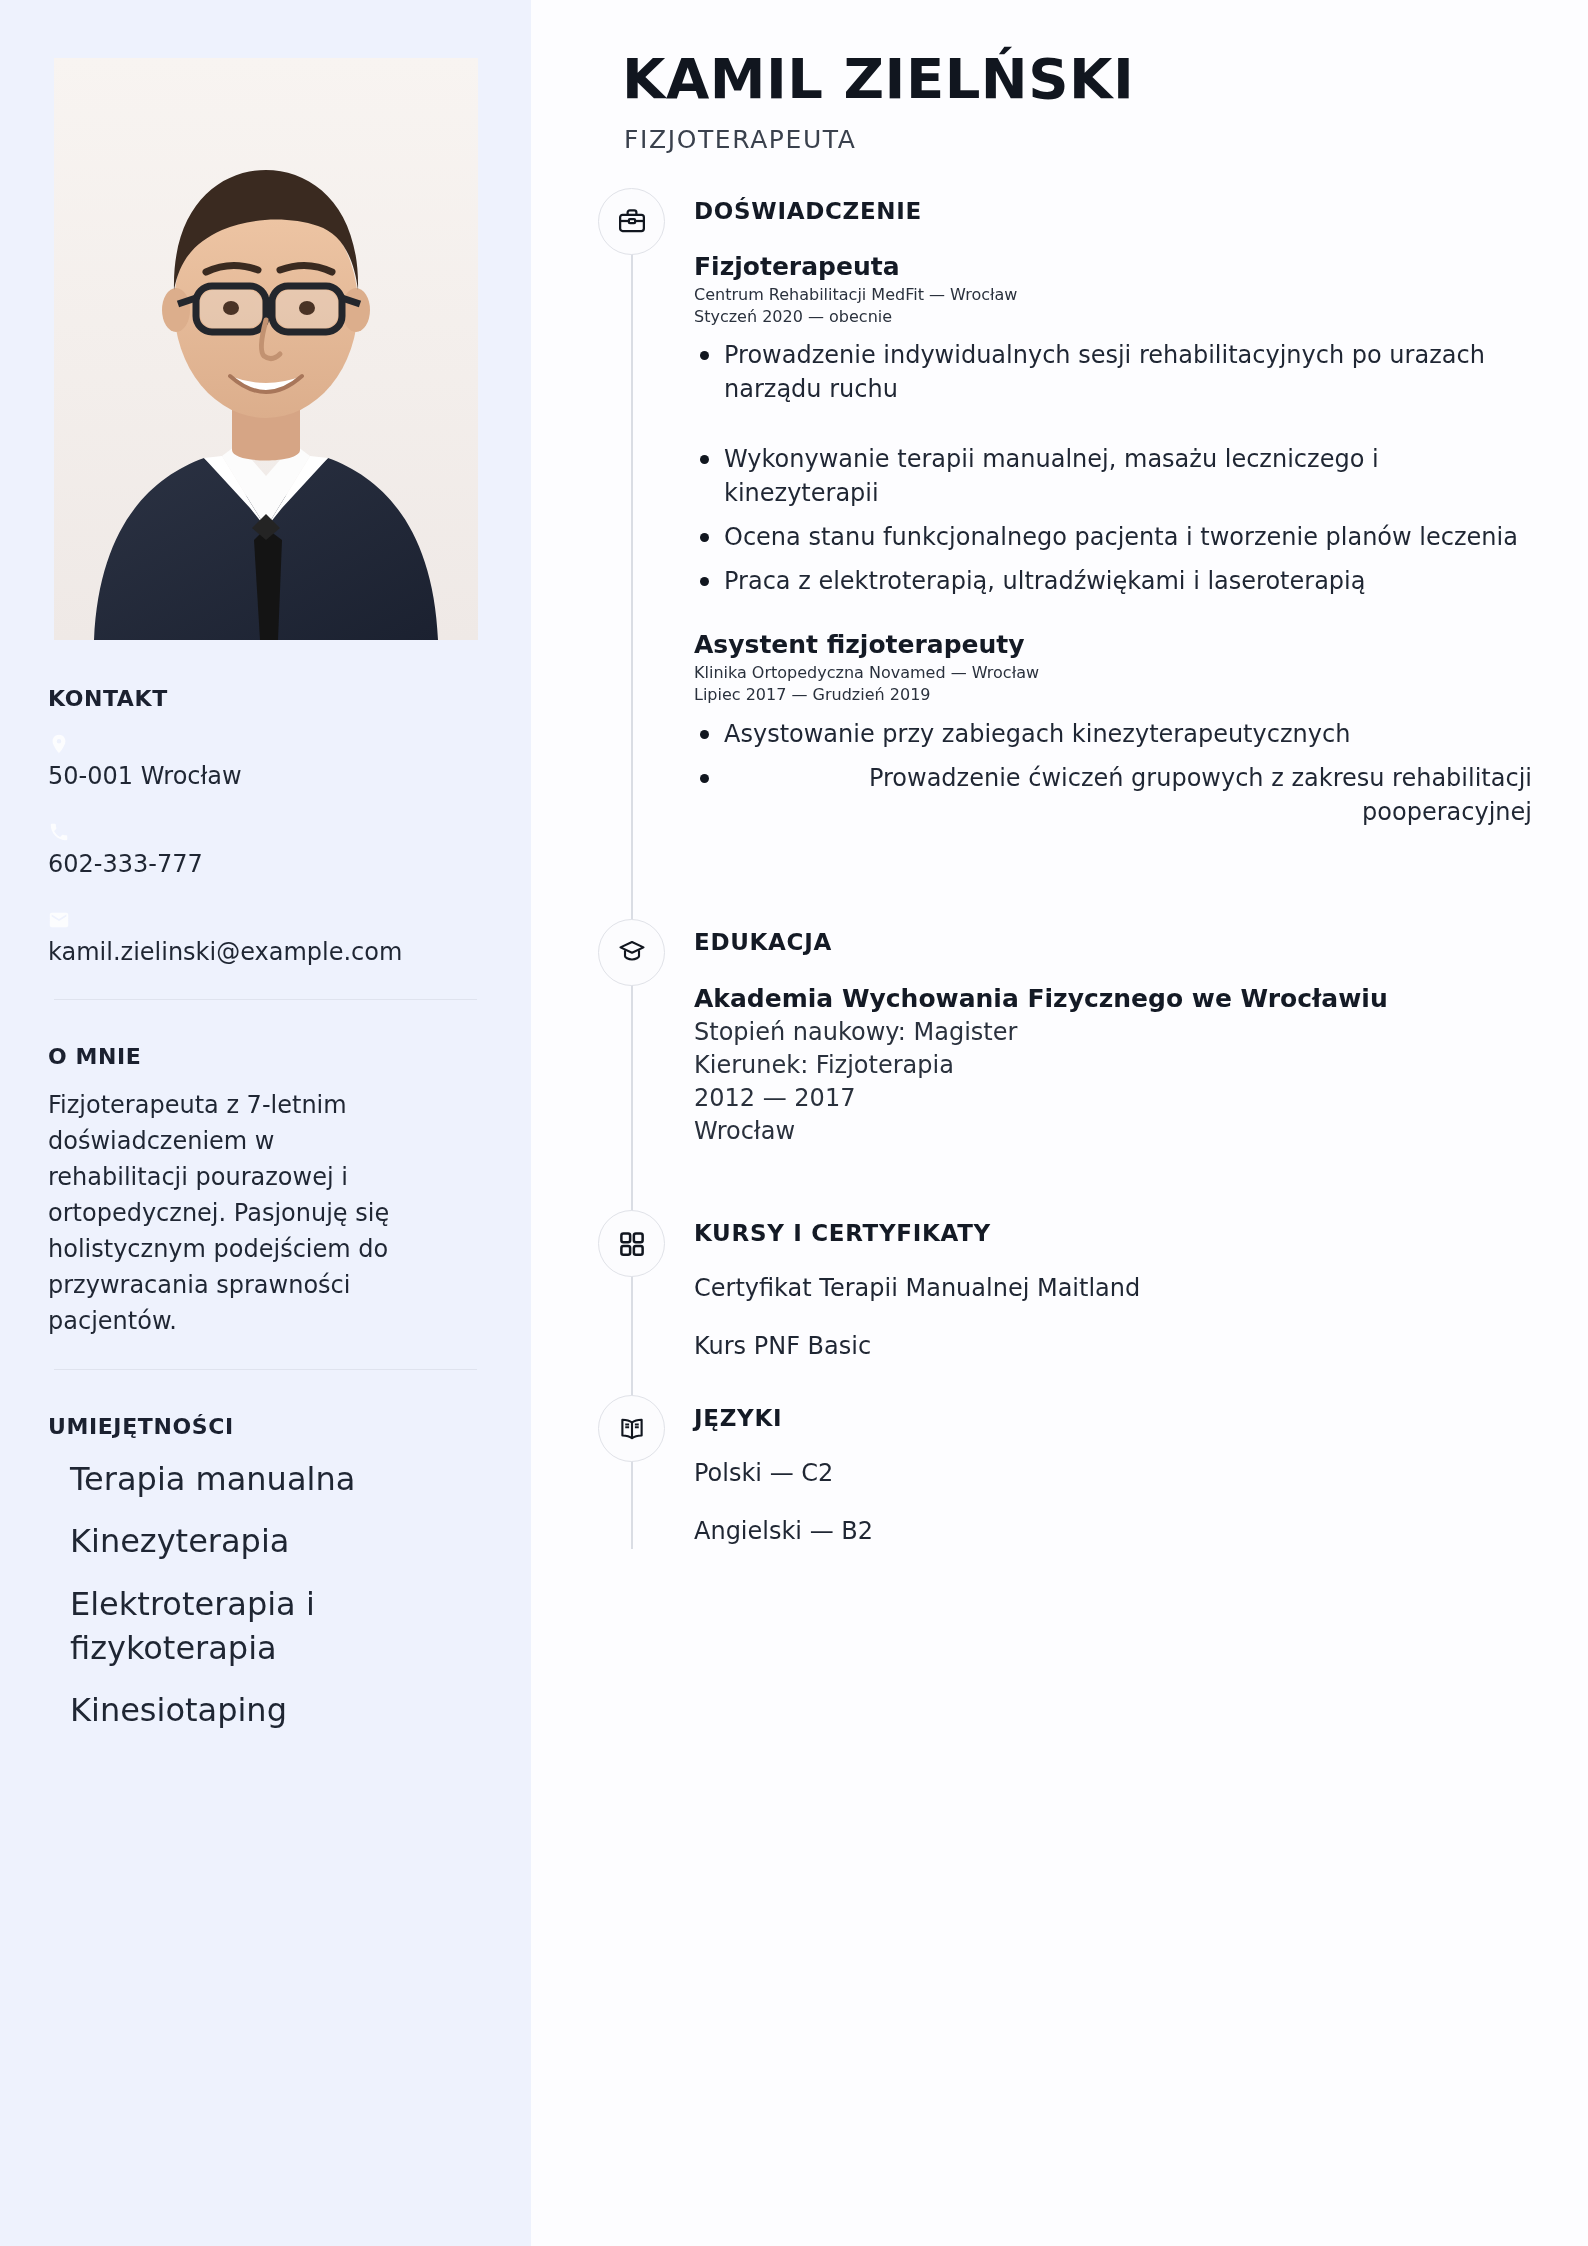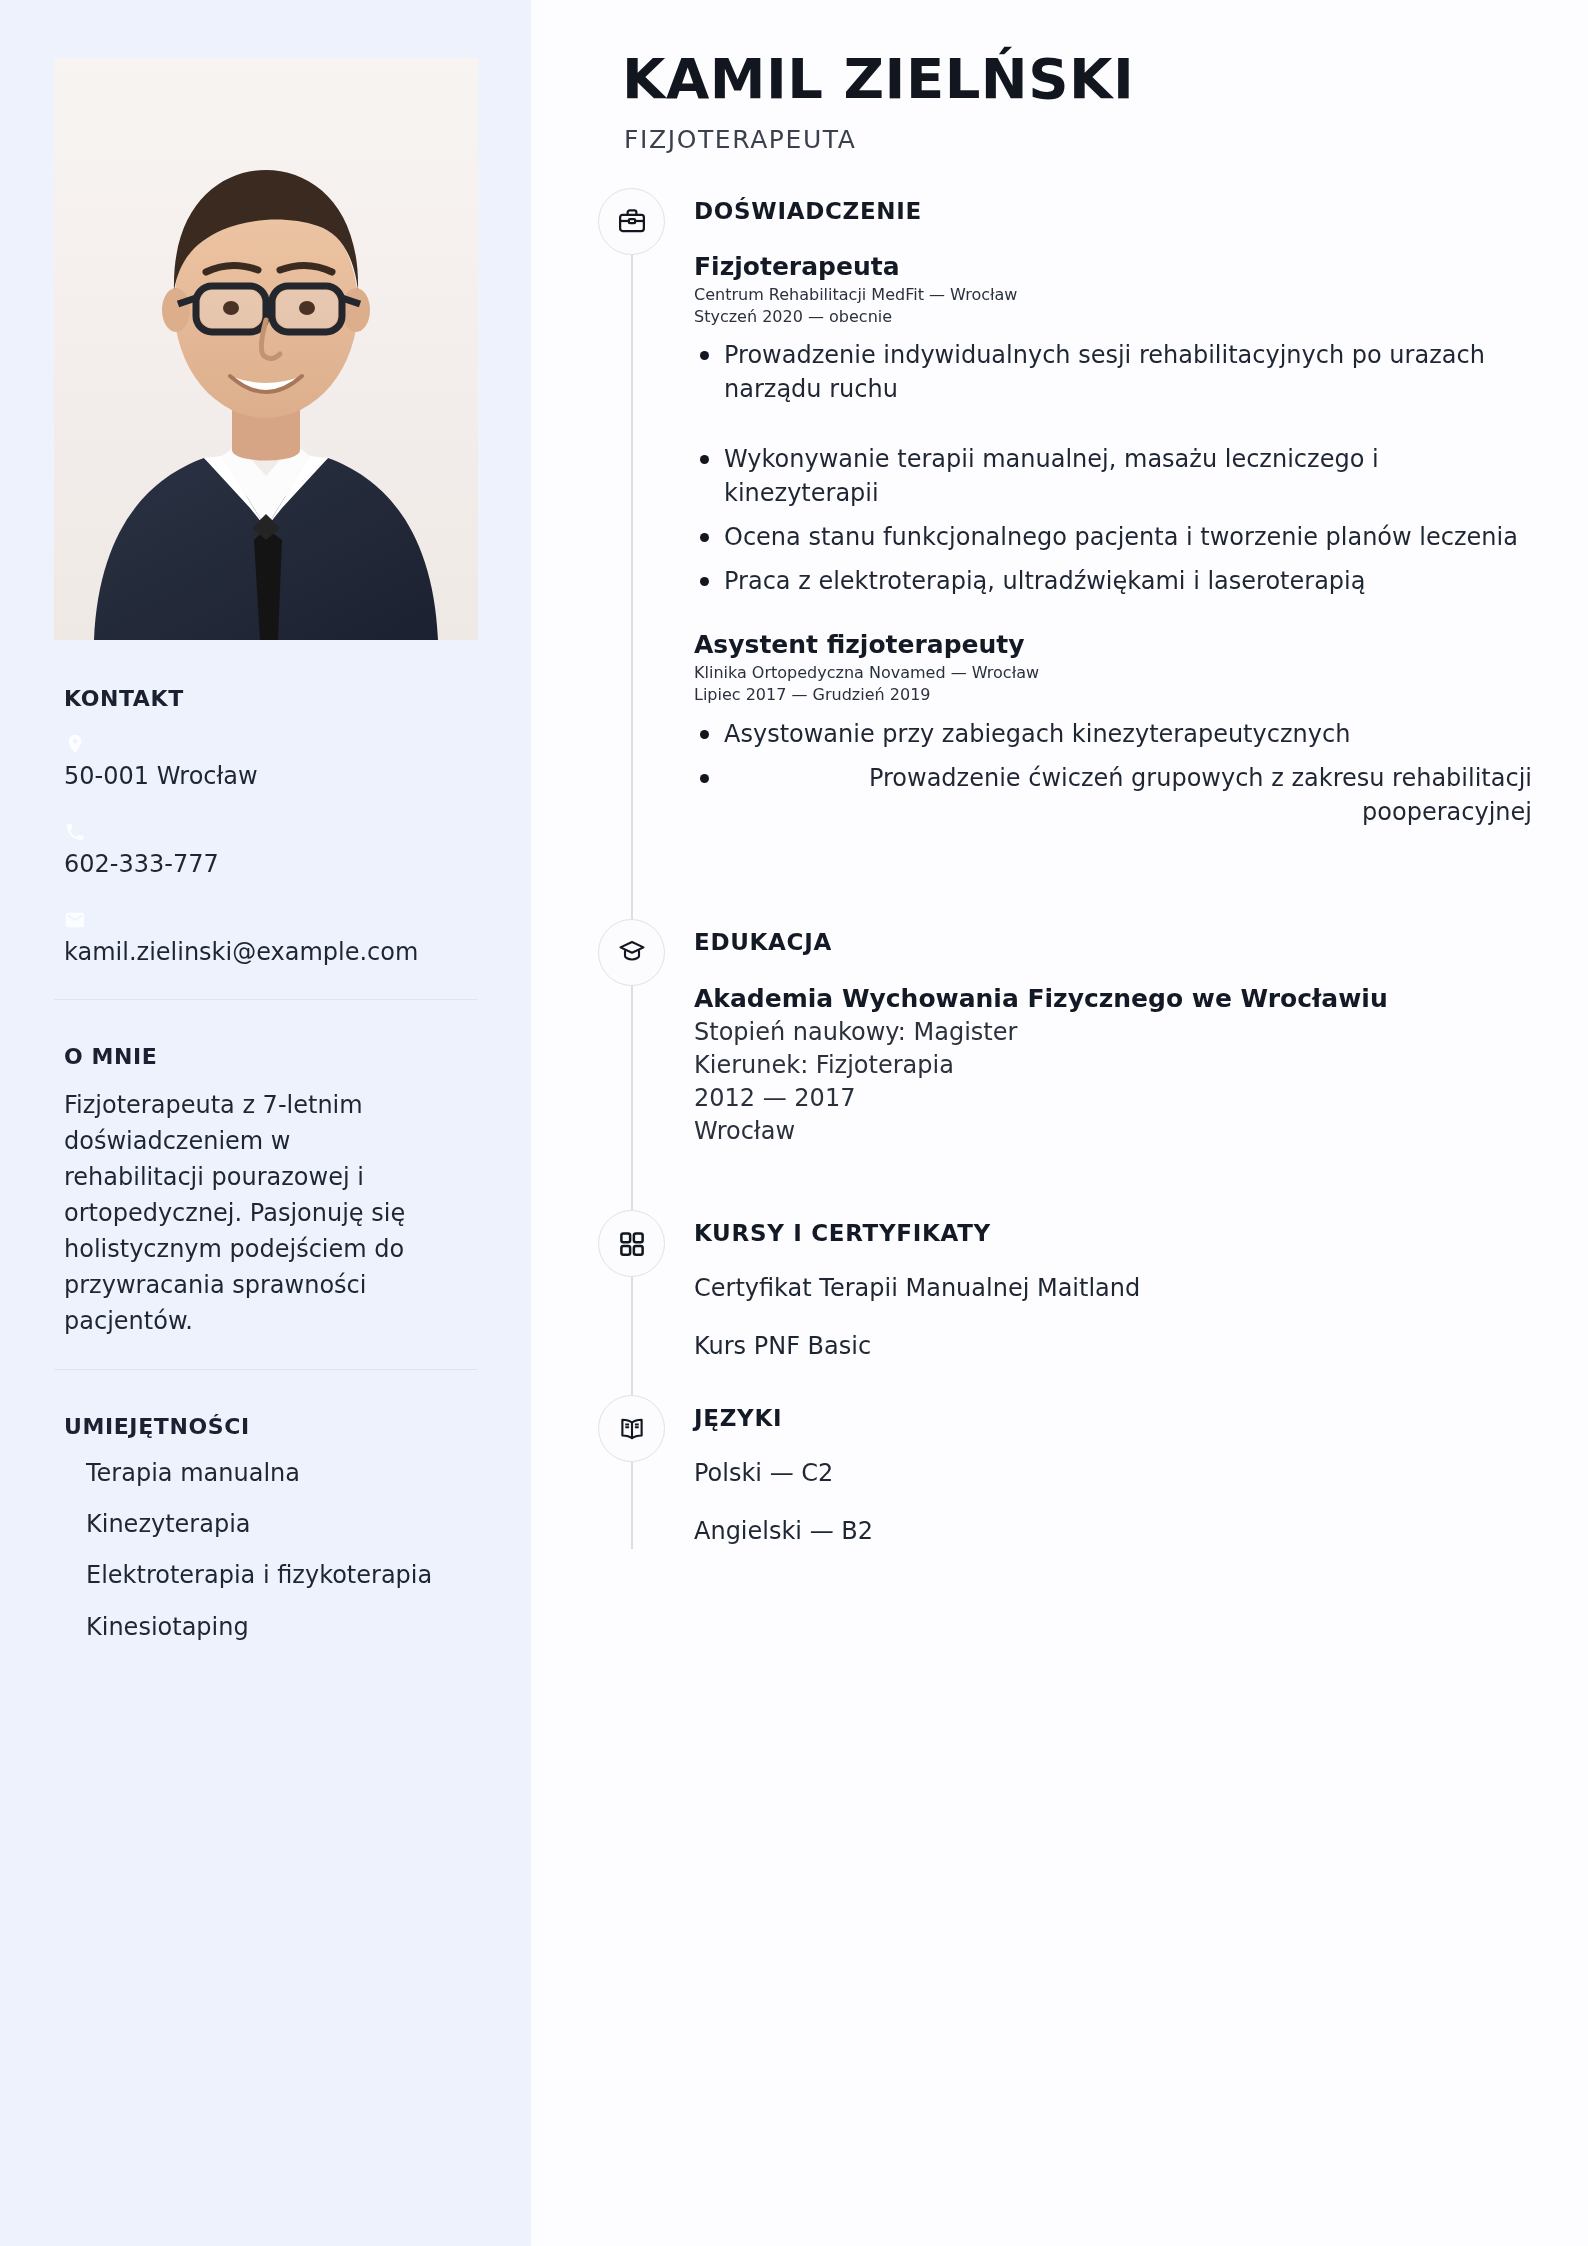--- a/index.html
+++ b/index.html
@@ -30,21 +30,21 @@
   }
   .photo-wrap {
     margin: 58px 54px 0 54px;
     width: 424px;
     height: 582px;
     overflow: hidden;
     background: #f6f1ee;
   }
   .photo-svg { display:block; width:100%; height:100%; }
 
-  .side-block { padding: 0 64px; }
+  .side-block { padding: 0 48px; }
 
   .side-heading {
     font-size: 22px;
     font-weight: 700;
     letter-spacing: 0.6px;
     color: #1b2130;
     margin: 0 0 18px 0;
   }
   .kontakt-heading { margin-top: 46px; }
 
@@ -81,21 +81,21 @@
     font-size: 24px;
     line-height: 1.5;
     color: #1f2633;
     margin: 0;
     max-width: 370px;
   }
   .omnie-heading { margin-top: 44px; }
 
   .skills-heading { margin-top: 44px; }
   .skill-item {
-    font-size: 24px;
+    font-size: 32px;
     line-height: 1.38;
     color: #1f2633;
     padding-left: 22px;
     margin-bottom: 18px;
     max-width: 400px;
   }
 
   
   .main {
     flex: 1 1 auto;

